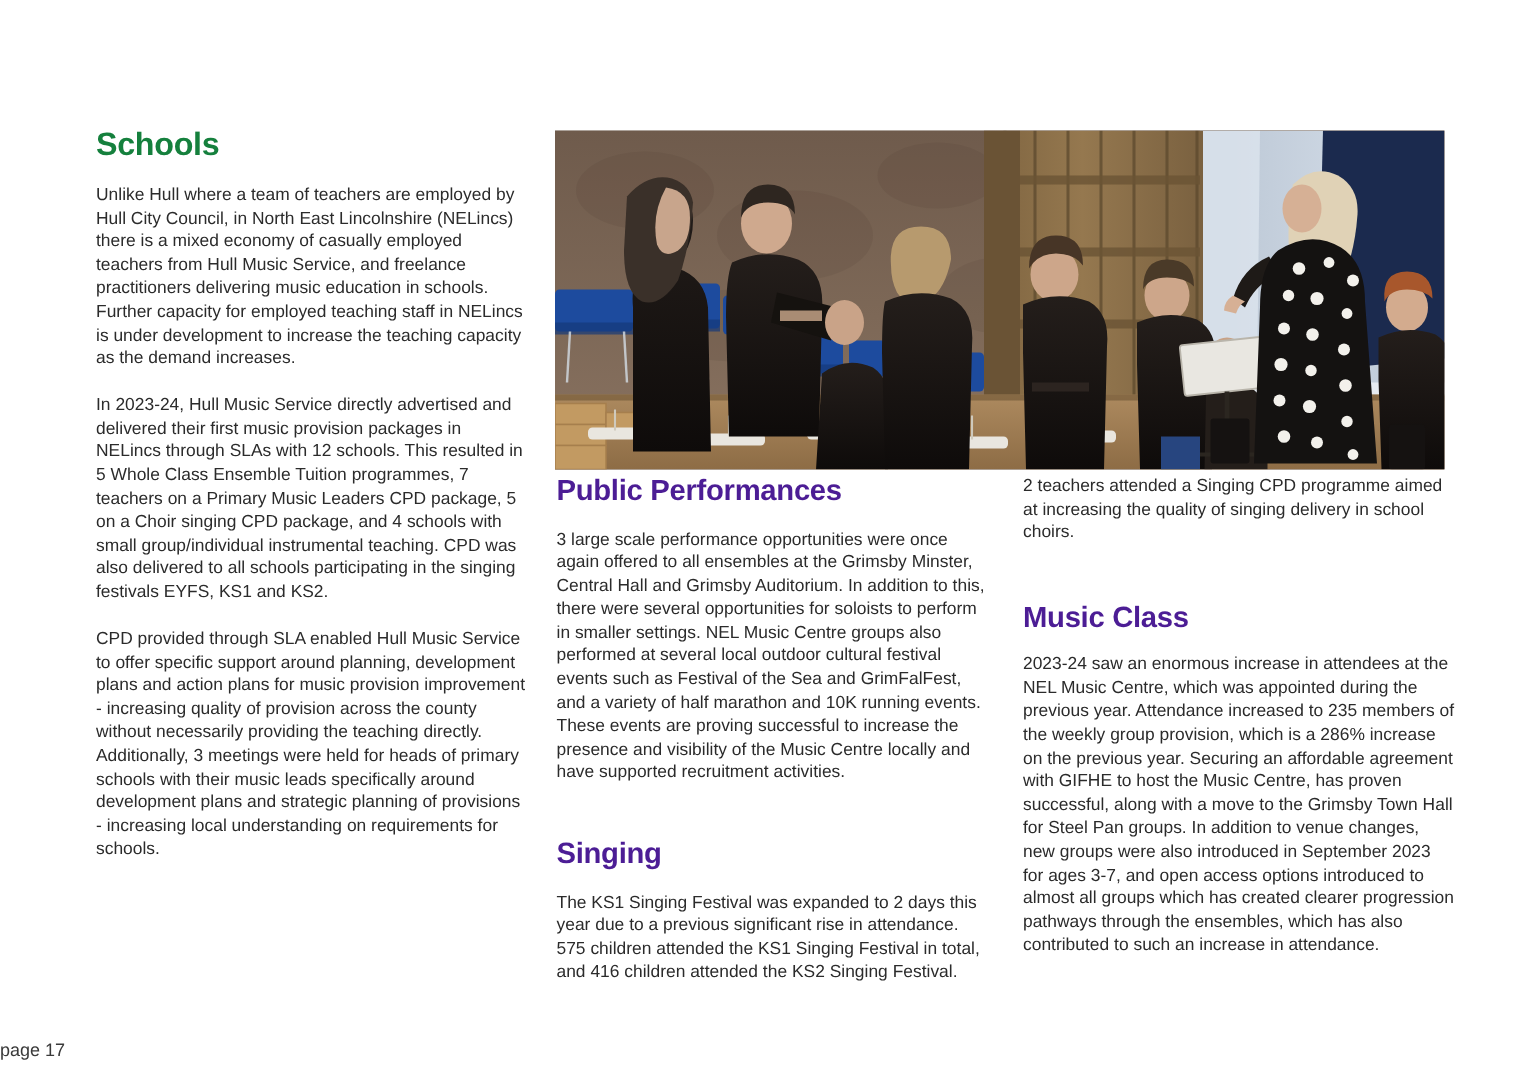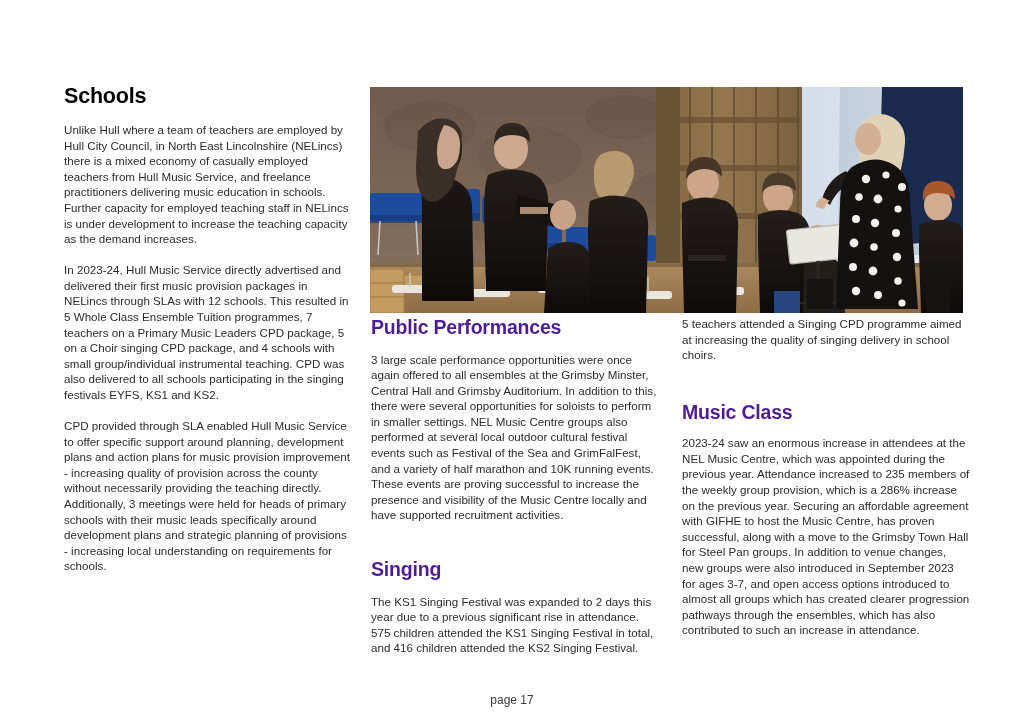--- a/index.html
+++ b/index.html
@@ -33,21 +33,21 @@
   .col-left   { left: 64px;  top: 84px;  width: 288px; }
   .col-mid    { left: 371px; top: 316px; width: 288px; }
   .col-right  { left: 682px; top: 316px; width: 288px; }
 
   h1.heading {
     font-size: 21.5px;
     line-height: 24px;
     font-weight: bold;
     letter-spacing: -0.2px;
     margin: 0 0 14px 0;
-    color: #000000;
+    color: #15803d;
   }
   h2.heading {
     font-size: 19.5px;
     line-height: 22.5px;
     font-weight: bold;
     letter-spacing: -0.2px;
     margin: 0 0 13px 0;
     color: #4c1d95;
   }
   h2.heading.two-line { margin-bottom: 12px; }
@@ -73,21 +73,21 @@
     background: #6d5a4c;
   }
   .photo svg { display: block; width: 100%; height: 100%; }
 
   
   .footer {
     position: absolute;
     left: 0;
     top: 693px;
     width: 1024px;
-    text-align: center;
+    text-align: left;
     font-size: 12px;
     color: #3a3a3a;
   }
 </style>
 </head>
 <body>
 
 <div class="page">
 
   <div class="photo">
@@ -302,21 +302,21 @@
   </div>
 
   <div class="col col-mid">
     <h2 class="heading">Public Performances</h2>
     <p class="body">3 large scale performance opportunities were once again offered to all ensembles at the Grimsby Minster, Central Hall and Grimsby Auditorium. In addition to this, there were several opportunities for soloists to perform in smaller settings. NEL Music Centre groups also performed at several local outdoor cultural festival events such as Festival of the Sea and GrimFalFest, and a variety of half marathon and 10K running events. These events are proving successful to increase the presence and visibility of the Music Centre locally and have supported recruitment activities.</p>
     <h2 class="heading spaced-top">Singing</h2>
     <p class="body">The KS1 Singing Festival was expanded to 2 days this year due to a previous significant rise in attendance. 575 children attended the KS1 Singing Festival in total, and 416 children attended the KS2 Singing Festival.</p>
   </div>
 
   <div class="col col-right">
-    <p class="body">5 teachers attended a Singing CPD programme aimed at increasing the quality of singing delivery in school choirs.</p>
+    <p class="body">2 teachers attended a Singing CPD programme aimed at increasing the quality of singing delivery in school choirs.</p>
     <h2 class="heading two-line">
       <br>
       <span>Music Class</span>
     </h2>
     <p class="body">2023-24 saw an enormous increase in attendees at the NEL Music Centre, which was appointed during the previous year. Attendance increased to 235 members of the weekly group provision, which is a 286% increase on the previous year. Securing an affordable agreement with GIFHE to host the Music Centre, has proven successful, along with a move to the Grimsby Town Hall for Steel Pan groups. In addition to venue changes, new groups were also introduced in September 2023 for ages 3-7, and open access options introduced to almost all groups which has created clearer progression pathways through the ensembles, which has also contributed to such an increase in attendance.</p>
   </div>
 
   <div class="footer">page 17</div>
 
 </div>

